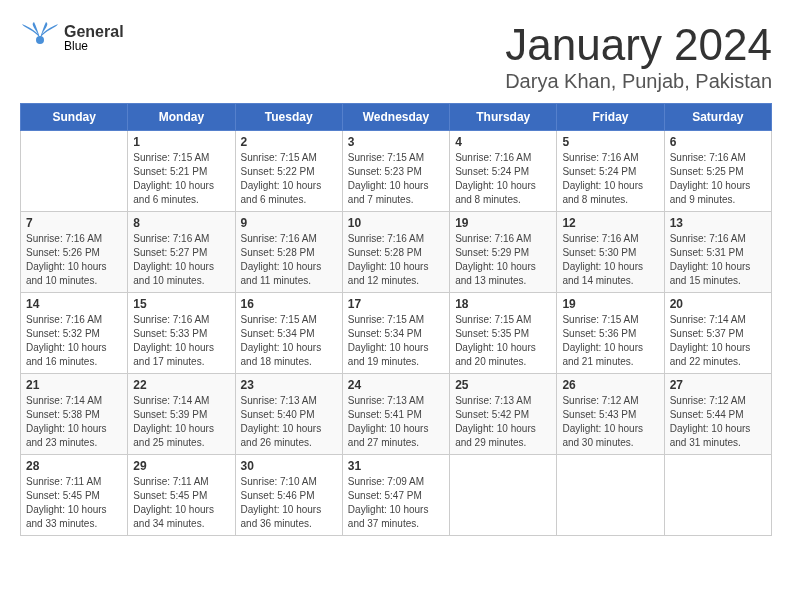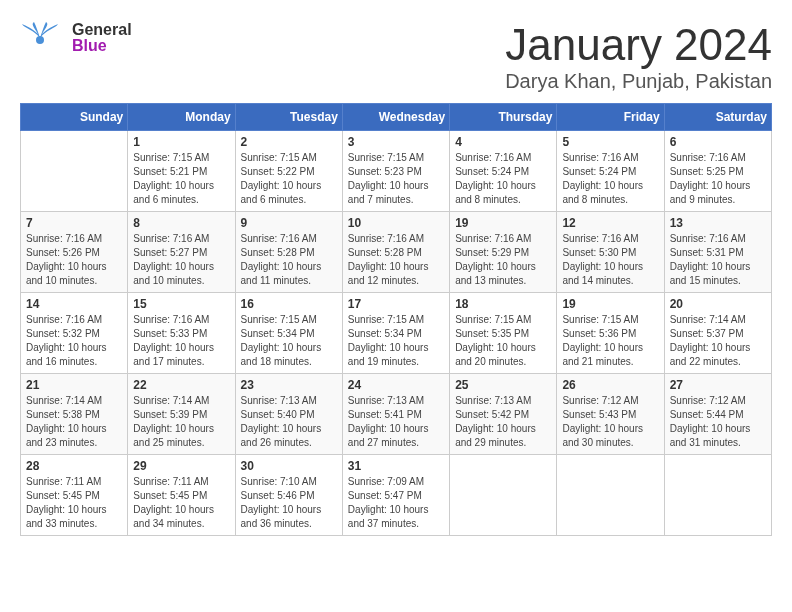--- a/index.html
+++ b/index.html
@@ -32,21 +32,21 @@
       width: 100%;
       border-collapse: collapse;
       table-layout: fixed;
     }
     thead tr th {
       background-color: #3a6bbf;
       color: #fff;
       font-size: 12px;
       font-weight: bold;
       padding: 6px 4px;
-      text-align: right;
+      text-align: center;
       border: 1px solid #5580cc;
     }
     tbody tr td {
       border: 1px solid #ccc;
       vertical-align: top;
       padding: 4px 5px;
       font-size: 10px;
       color: #333;
       height: 80px;
       background: #fff;
@@ -61,40 +61,40 @@
       margin-bottom: 2px;
     }
     .day-info {
       font-size: 10px;
       line-height: 1.4;
       color: #444;
     }
     .logo-wrapper {
       display: flex;
       align-items: center;
-      gap: 12px;
+      gap: 4px;
     }
     .logo-icon {
       width: 40px;
       height: 36px;
     }
     .logo-label {
       display: flex;
       flex-direction: column;
       line-height: 1;
     }
     .logo-general {
       font-size: 16px;
       font-weight: bold;
       color: #333;
     }
     .logo-blue-text {
-      font-size: 16px;
-      font-weight: bold;
-      color: #a21caf;
+      font-size: 12px;
+      font-weight: normal;
+      color: #000000;
     }
   </style>
 </head>
 <body>
 
 <div class="header">
   <div class="logo-wrapper">
     <div class="logo-icon">
       <svg viewBox="0 0 40 36" xmlns="http://www.w3.org/2000/svg">
 

